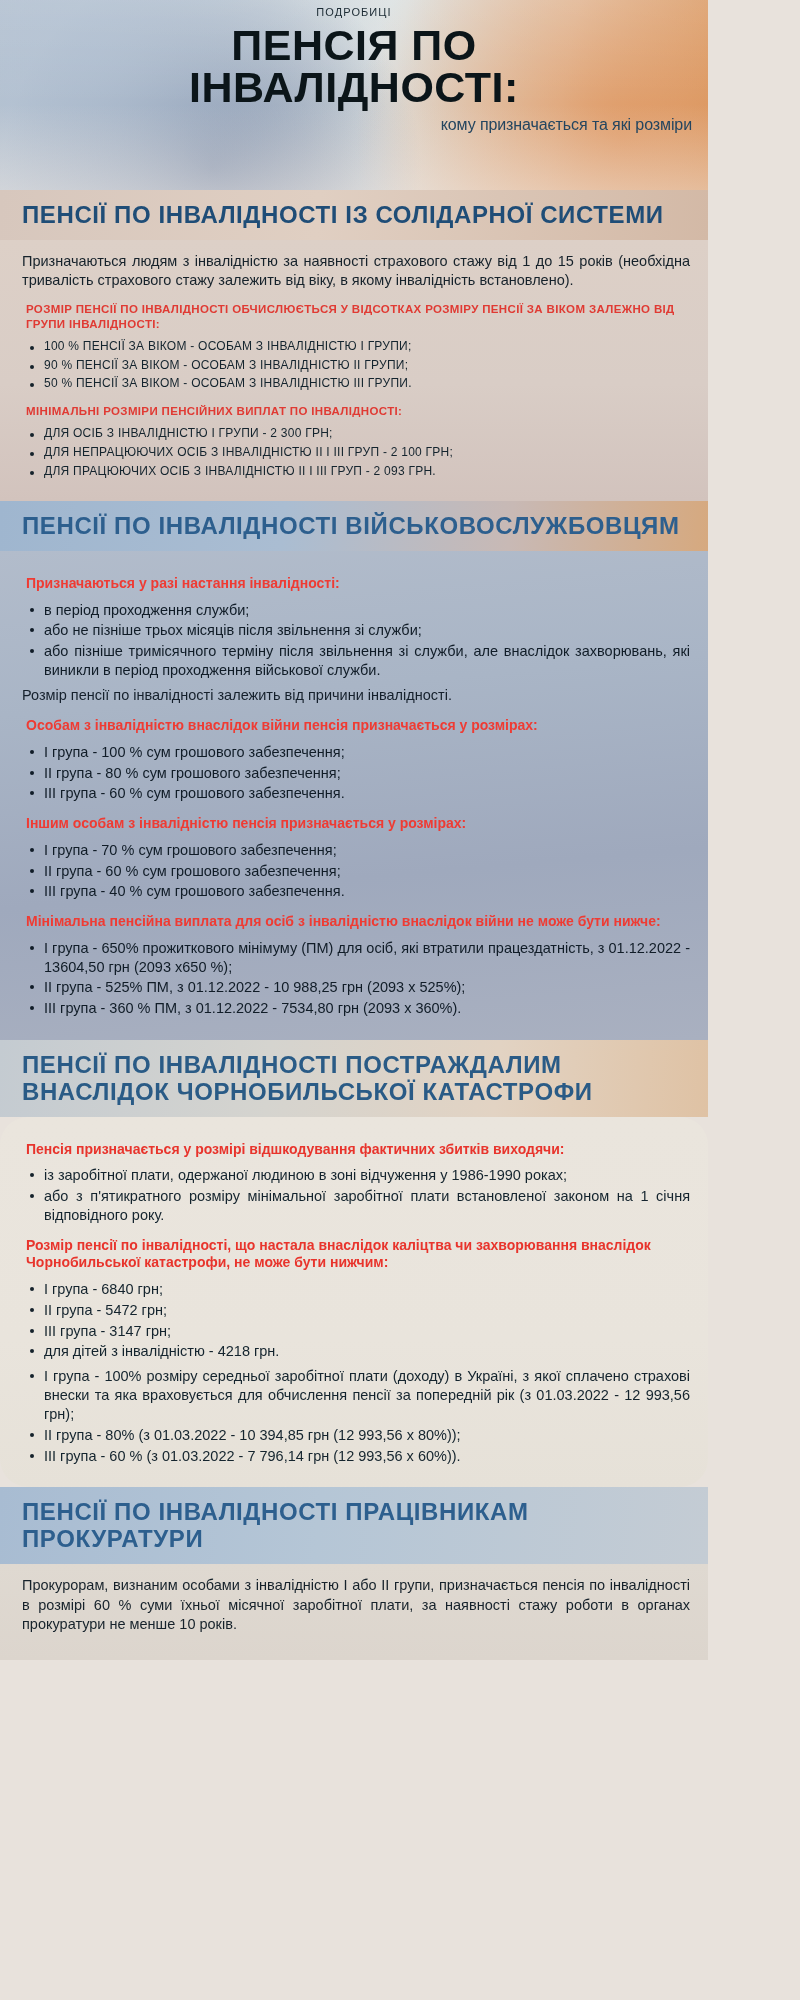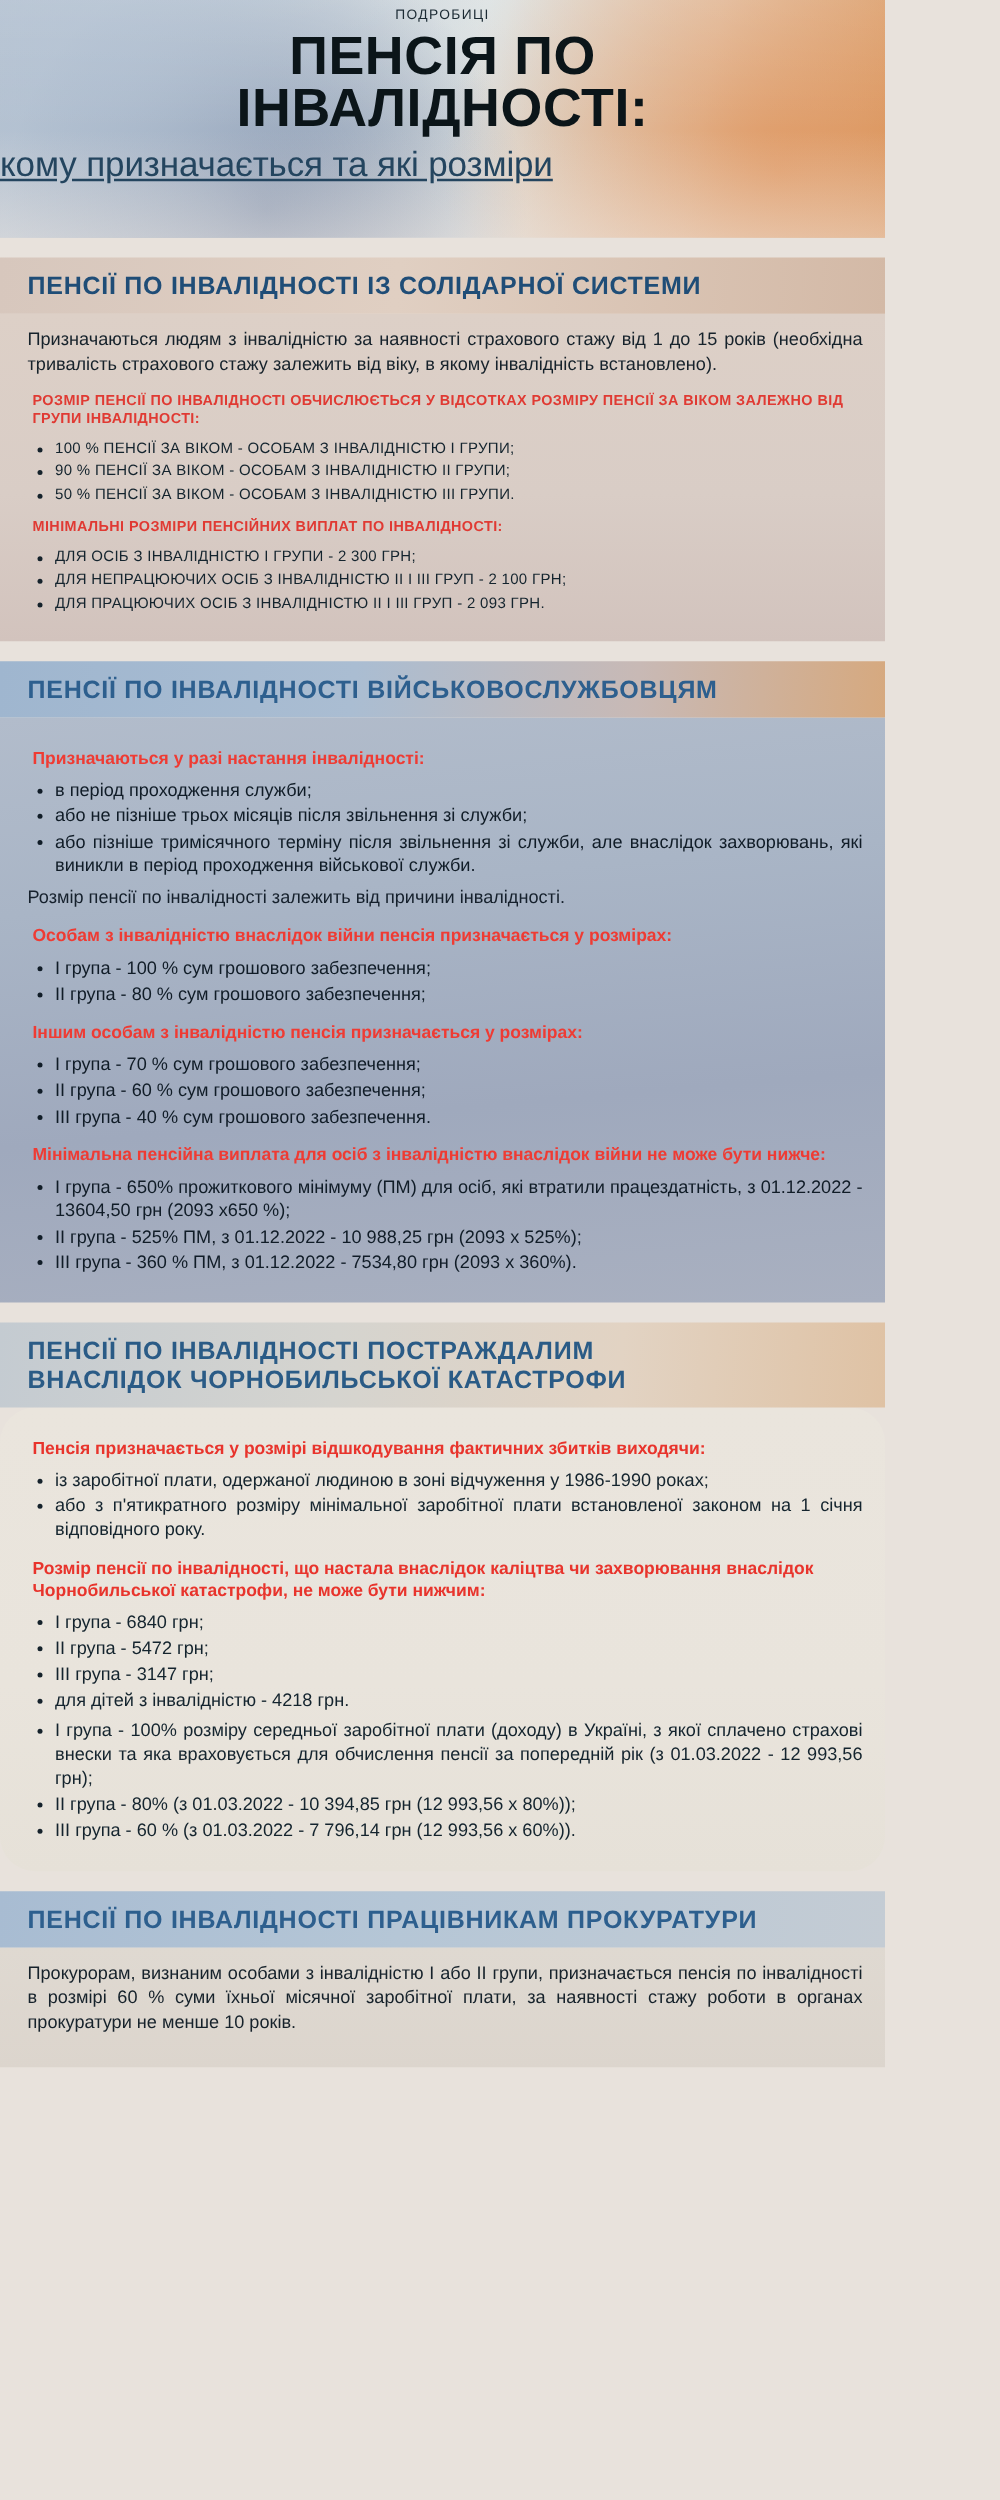--- a/index.html
+++ b/index.html
@@ -58,41 +58,39 @@
     letter-spacing: 0.5px;
     color: #0b1519;
     margin-top: 6px;
     padding: 0 20px;
   }
   .hero-title .line2 { display: block; }
 
   .hero-sub {
     position: relative;
     z-index: 2;
-    text-align: left;
-    font-size: 28px;
+    text-align: right;
+    font-size: 16px;
     color: #24455f;
     font-weight: 400;
     padding: 8px 16px 0 0;
     letter-spacing: -0.1px;
-    text-decoration: underline;
   }
 
   
   .section { position: relative; }
 
   .sec-head {
     position: relative;
     padding: 12px 18px 11px 22px;
-    font-size: 20px;
+    font-size: 24px;
     font-weight: 700;
     letter-spacing: 0.6px;
     line-height: 1.12;
     color: #1f4d77;
-    margin-top: 16px;
   }
   .sec-head.head-a { background: linear-gradient(95deg, #d7c7bd 0%, #e0cfc2 45%, #d3b9a6 100%); }
   .sec-head.head-b {
     color: #2d5f8e;
     background: linear-gradient(95deg, #9fb6cf 0%, #aabdd2 40%, #c8b9b5 72%, #d6a97f 100%);
   }
   .sec-head.head-c {
     color: #2a5b86;
     background: linear-gradient(95deg, #c4cbd1 0%, #d5d4cf 38%, #e2d3c3 70%, #dfc2a4 100%);
   }
@@ -211,20 +209,21 @@
         <li class="just">або пізніше тримісячного терміну після звільнення зі служби, але внаслідок захворювань, які виникли в період проходження військової служби.</li>
       </ul>
 
       <p class="lead">Розмір пенсії по інвалідності залежить від причини інвалідності.</p>
 
       <p class="red">Особам з інвалідністю внаслідок війни пенсія призначається у розмірах:</p>
 
       <ul class="bullets">
         <li>I група - 100 % сум грошового забезпечення;</li>
         <li>II група - 80 % сум грошового забезпечення;</li>
+        <li>III група - 60 % сум грошового забезпечення.</li>
       </ul>
 
       <p class="red">Іншим особам з інвалідністю пенсія призначається у розмірах:</p>
 
       <ul class="bullets">
         <li>I група - 70 % сум грошового забезпечення;</li>
         <li>II група - 60 % сум грошового забезпечення;</li>
         <li>III група - 40 % сум грошового забезпечення.</li>
       </ul>
 

